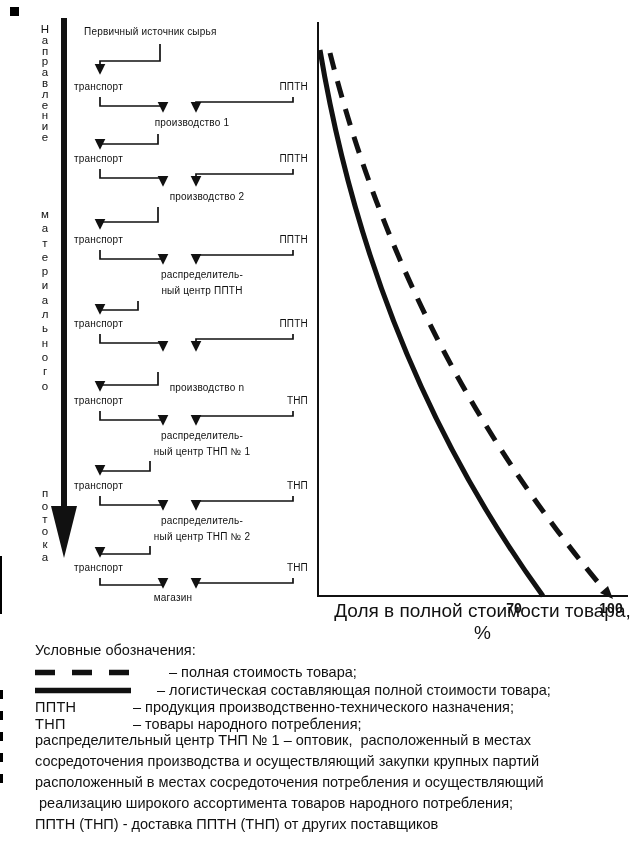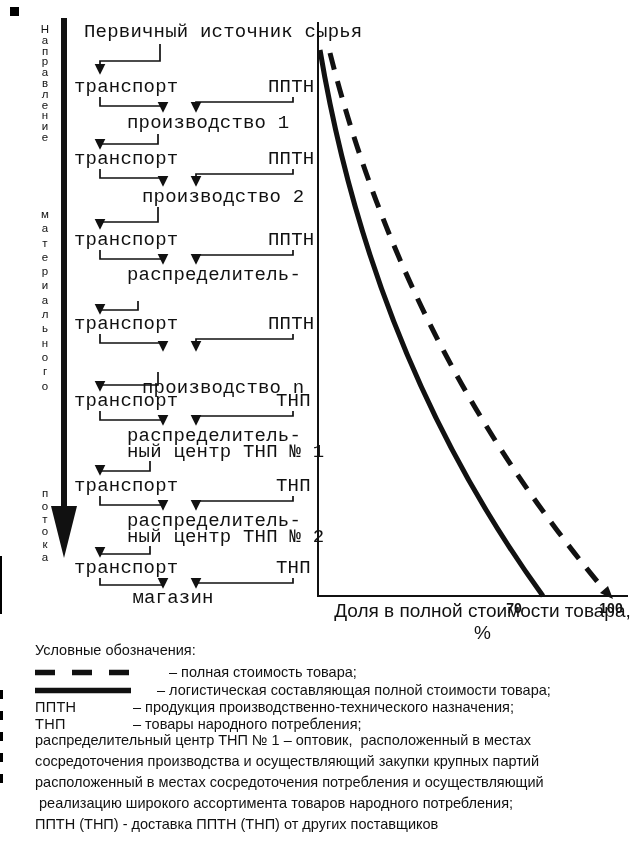--- a/index.html
+++ b/index.html
@@ -1,19 +1,19 @@
 <!DOCTYPE html>
 <html><head>
 <meta charset="utf-8">
 <style>
   html,body{margin:0;padding:0;background:#fff;}
   .page{position:relative;width:641px;height:849px;background:#fff;overflow:hidden;
         font-family:"Liberation Sans",sans-serif;color:#111;}
   .lines{position:absolute;left:0;top:0;}
-  .lbl{position:absolute;font-size:19px;line-height:16px;white-space:nowrap;letter-spacing:.2px;font-family:Liberation Mono, monospace;}
+  .lbl{position:absolute;font-size:10px;line-height:16px;white-space:nowrap;letter-spacing:.2px;}
   .ctr{text-align:center;}
   .rt{text-align:right;}
   .vword{position:absolute;left:36px;width:18px;font-size:11.5px;white-space:pre-line;
          text-align:center;letter-spacing:0;}
   .w1{top:24px;line-height:10.8px;}
   .w2{top:207px;line-height:14.3px;}
   .w3{top:487px;line-height:12.8px;}
   .tick{position:absolute;font-size:14px;font-weight:bold;}
   .xaxis-label{position:absolute;left:330px;top:600px;width:305px;font-size:19px;text-align:center;}
   .legend{position:absolute;left:35px;top:642px;width:604px;font-size:14.5px;}
@@ -122,20 +122,21 @@
   <div class="lbl rt" style="left:268px;top:232px;width:40px;">ППТН</div>
   <div class="lbl rt" style="left:268px;top:316px;width:40px;">ППТН</div>
   <div class="lbl rt" style="left:276px;top:393px;width:32px;">ТНП</div>
   <div class="lbl rt" style="left:276px;top:478px;width:32px;">ТНП</div>
   <div class="lbl rt" style="left:276px;top:560px;width:32px;">ТНП</div>
 
   <div class="lbl ctr" style="left:127px;top:115px;width:130px;">производство 1</div>
   <div class="lbl ctr" style="left:142px;top:189px;width:130px;">производство 2</div>
   <div class="lbl ctr" style="left:127px;top:267px;width:150px;">
     <div>распределитель-</div>
+    <div>ный центр ППТН</div>
   </div>
   <div class="lbl ctr" style="left:142px;top:354px;width:130px;margin-top:26px;">производство n</div>
   <div class="lbl ctr" style="left:127px;top:428px;width:150px;">
     <div>распределитель-</div>
     <div>ный центр ТНП № 1</div>
   </div>
   <div class="lbl ctr" style="left:127px;top:513px;width:150px;">
     <div>распределитель-</div>
     <div>ный центр ТНП № 2</div>
   </div>

